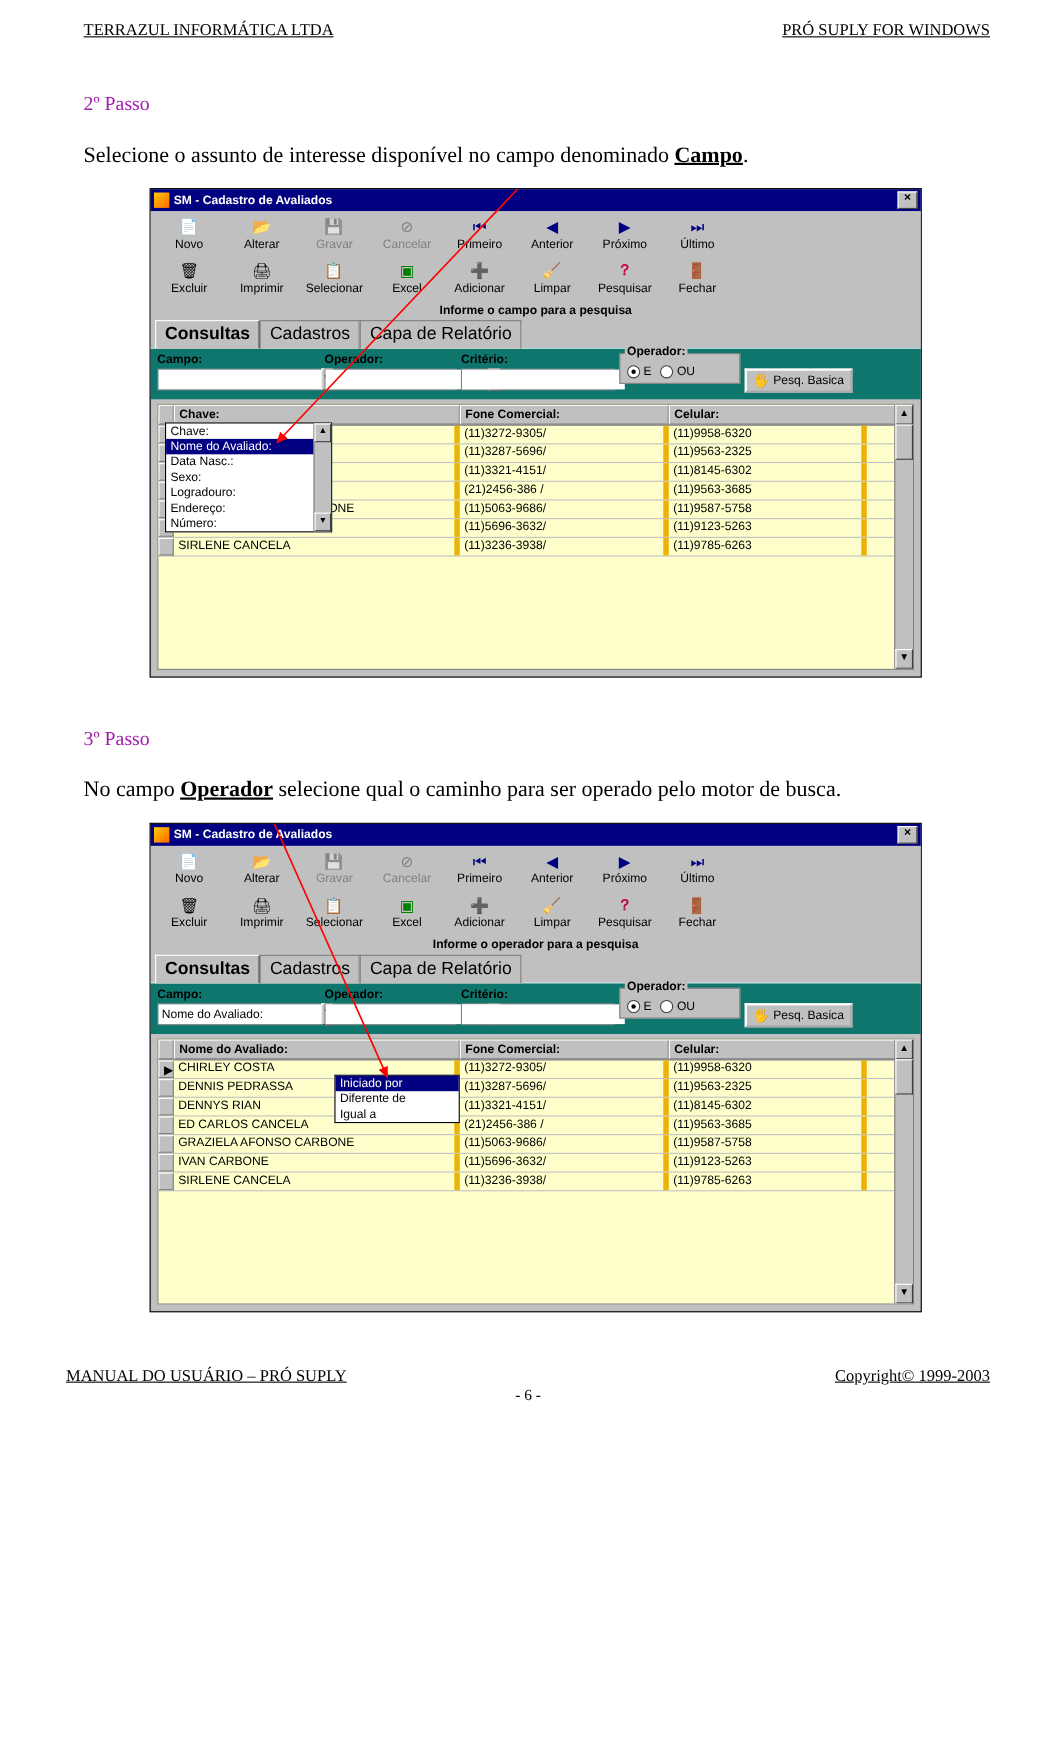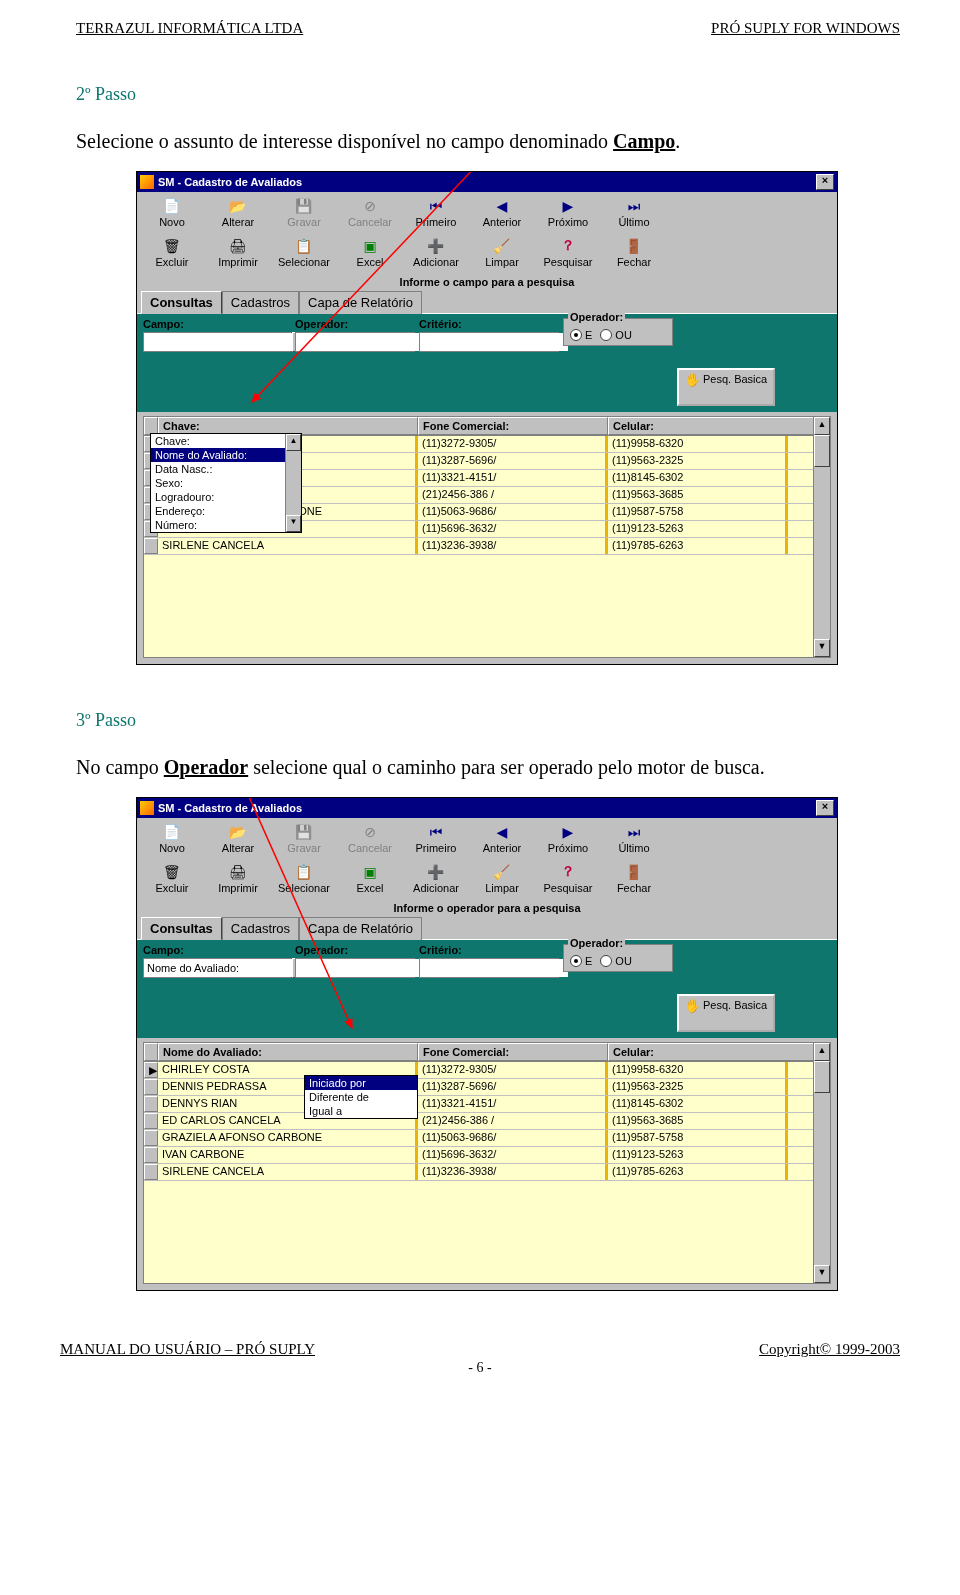--- a/index.html
+++ b/index.html
@@ -15,21 +15,21 @@
   }
   .hdr {
     display: flex;
     justify-content: space-between;
     font-size: 15px;
     text-decoration: underline;
     border-bottom: none;
     padding-bottom: 2px;
   }
   .passo-title {
-    color: #0f766e;
+    color: #a21caf;
     font-size: 18px;
     margin: 45px 0 25px 0;
   }
   .passo-text {
     font-size: 20px;
     margin-bottom: 18px;
   }
   .u { text-decoration: underline; }
   .b { font-weight: bold; }
 
@@ -117,21 +117,21 @@
     display:flex;
     background:#c0c0c0;
     padding: 0 4px;
     gap:0;
   }
   .tab {
     border:1px solid #808080;
     border-bottom:none;
     background:#c0c0c0;
     padding:3px 8px;
-    font-size:13px;
+    font-size:16px;
     position:relative;
     top:1px;
   }
   .tab.active {
     border:1px solid #fff;
     border-right-color:#404040;
     border-bottom:1px solid #c0c0c0;
     font-weight:bold;
     z-index:2;
   }
@@ -190,23 +190,22 @@
   .radio-item { display:flex; align-items:center; gap:3px; font-size:11px;}
   .radio {
     width:10px;height:10px;border:1px solid #404040;border-radius:50%;background:#fff;display:inline-flex;align-items:center;justify-content:center;
   }
   .radio.sel::after{content:"";width:4px;height:4px;background:#000;border-radius:50%;}
   .pesqbtn {
     background:#c0c0c0;
     border:2px outset #fff;
     padding:3px 6px;
     font-size:11px;
-    display:flex;gap:3px;
-    height:38px;
-    margin-top:36px;
+    display:flex;align-items:center;gap:3px;
+    height:22px;
   }
   .pesqbtn::before{content:"🖐";font-size:12px;}
 
   .grid {
     margin:4px 6px 6px 6px;
     background:#ffffcc;
     border:1px solid #808080;
     height:240px;
     position:relative;
     overflow:hidden;
@@ -232,21 +231,21 @@
   .grid-rows { }
   .grow {
     display:flex;
     border-bottom:1px solid #c0c0c0;
     height:16px;
   }
   .gc {
     padding:1px 4px;
     font-size:11px;
     box-sizing:border-box;
-    border-right:3px solid #eab308;
+    border-right:5px solid #eab308;
     overflow:hidden;
     white-space:nowrap;
   }
   .gc-mark{width:14px;background:#c0c0c0;border:1px solid #fff;border-right-color:#808080;border-bottom-color:#808080;}
   .gc1{width:260px;}
   .gc2{width:190px;}
   .gc3{width:180px;}
   .vscroll {
     position:absolute;right:0;top:0;bottom:0;width:16px;background:#c0c0c0;border-left:1px solid #808080;
   }

